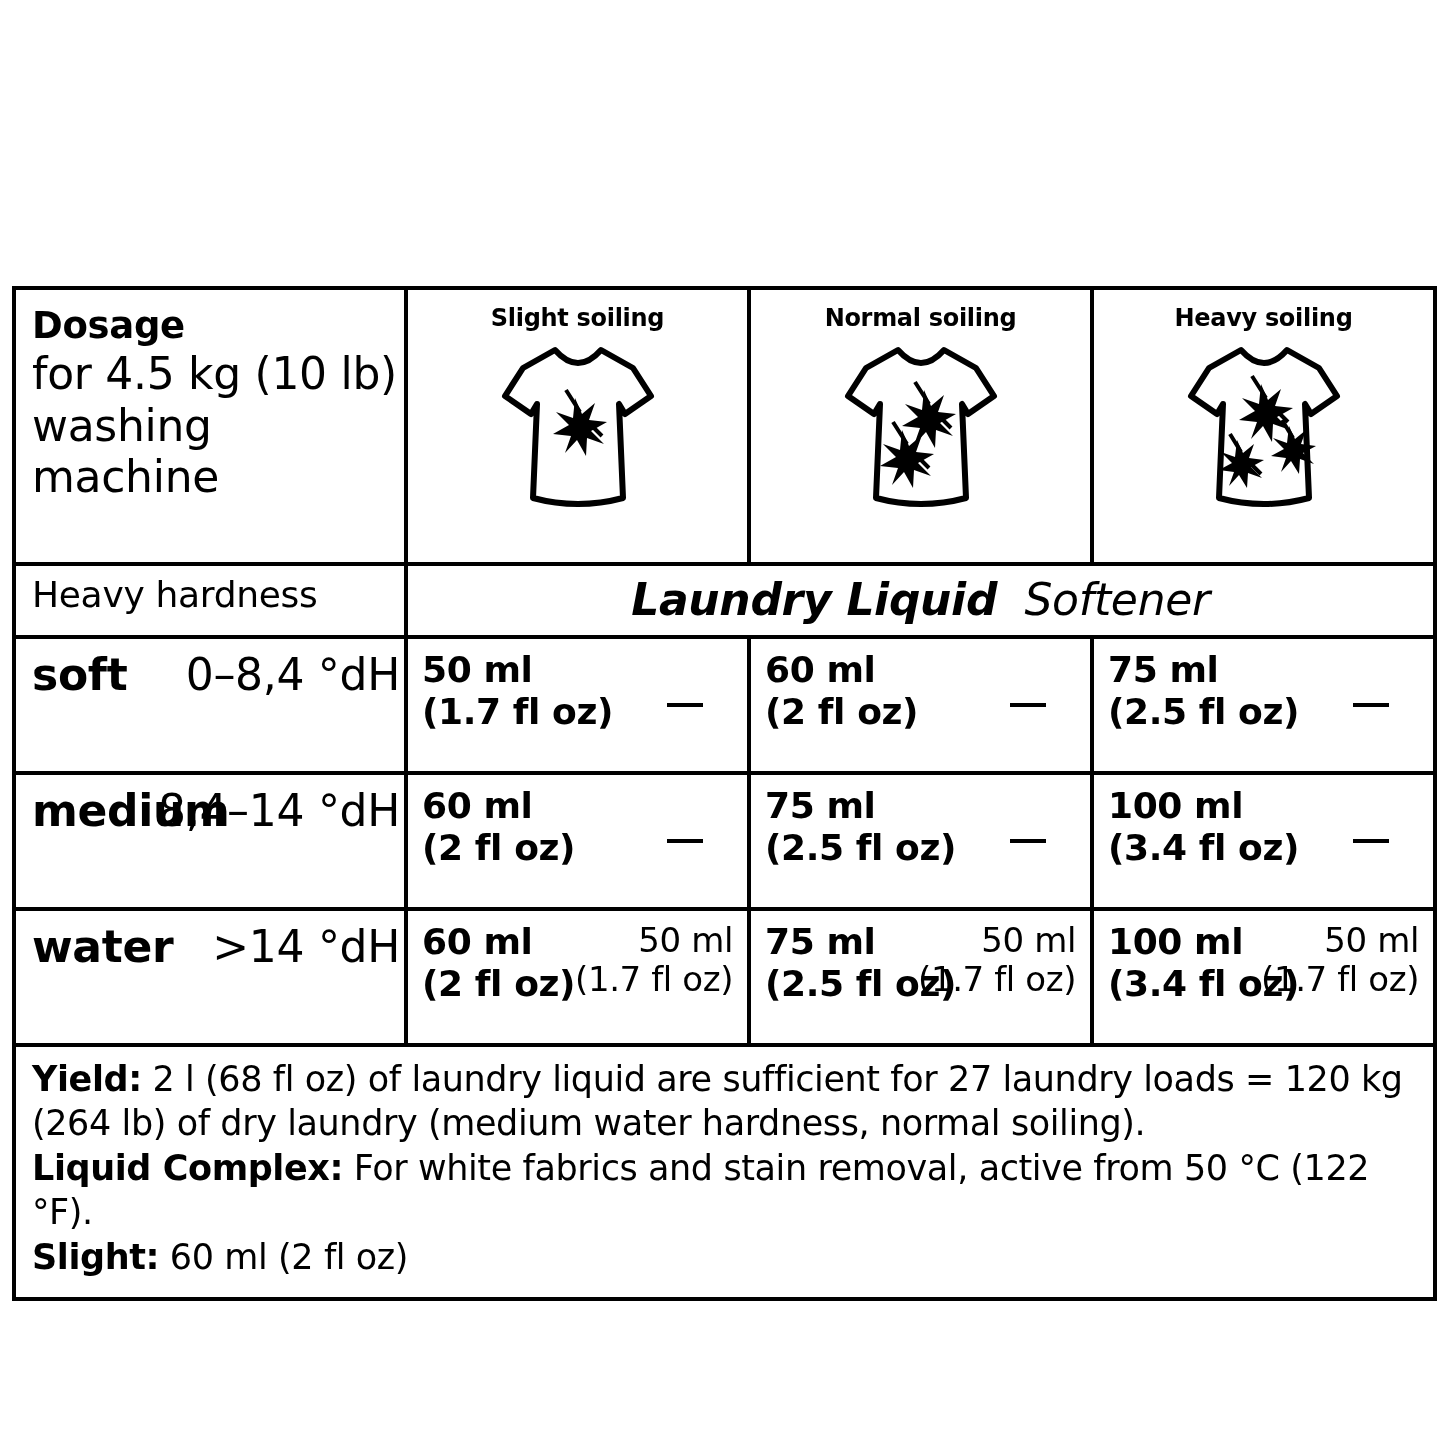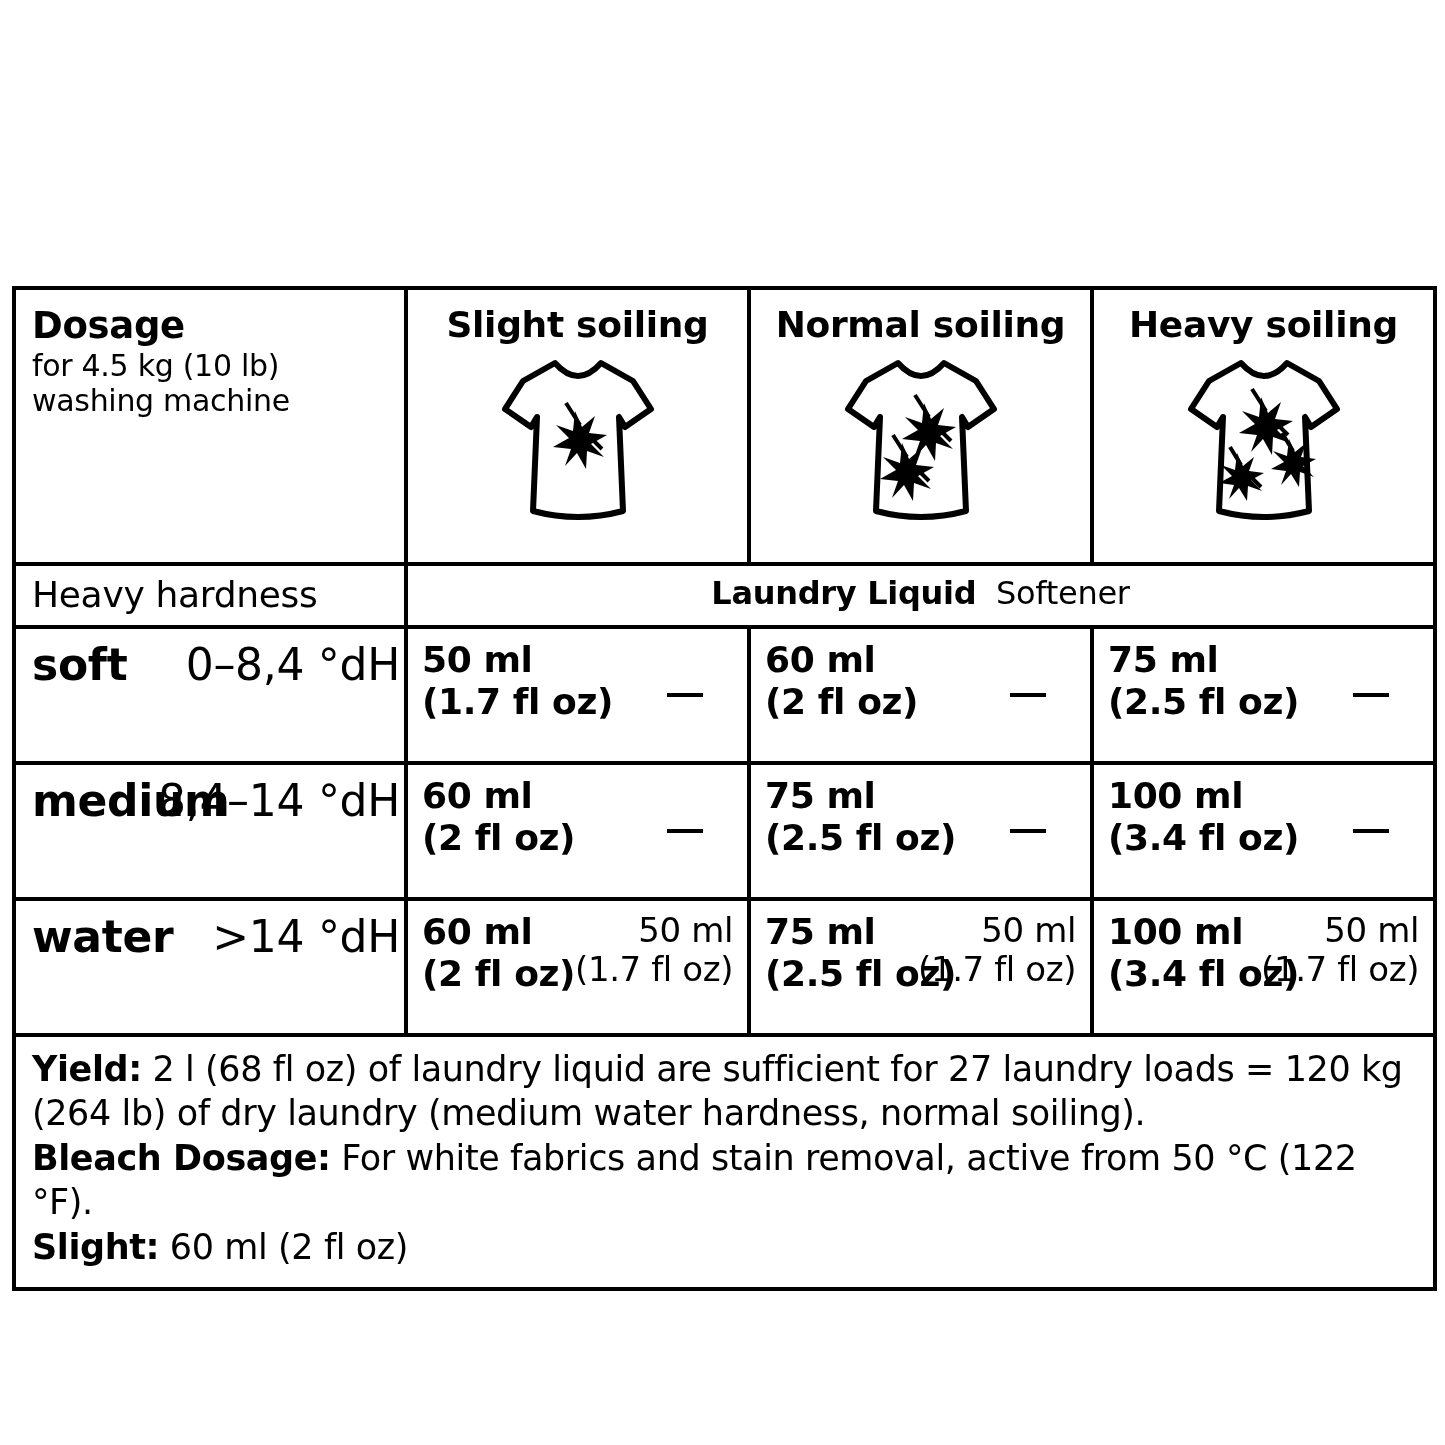--- a/index.html
+++ b/index.html
@@ -40,51 +40,52 @@
     padding: 14px 0 0 16px !important;
     height: 258px;
   }
   .dosage-title {
     font-size: 37px;
     font-weight: bold;
     line-height: 1.18;
     letter-spacing: -0.3px;
   }
   .dosage-sub {
-    font-size: 30px;
+    font-size: 44px;
     font-weight: normal;
     line-height: 1.18;
     letter-spacing: -0.3px;
   }
   .soil-cell {
     text-align: center;
     padding-top: 14px !important;
   }
   .soil-title {
-    font-size: 36px;
+    font-size: 24px;
     font-weight: bold;
     letter-spacing: -0.3px;
   }
   .shirt-wrap {
     margin-top: 6px;
     display: flex;
     justify-content: center;
   }
 
   
   .wh-label {
     font-size: 36px;
     padding: 8px 0 10px 16px !important;
     letter-spacing: -0.3px;
   }
   .ll-band {
     text-align: center;
     padding: 8px 0 10px 0 !important;
-    font-size: 32px;
-    letter-spacing: -0.3px;
+    font-size: 44px;
+    letter-spacing: -0.3px;
+    font-style: italic;
   }
   .ll-band b { font-weight: bold; }
   .ll-band span.soft { font-weight: normal; }
 
   
   .row-label {
     padding: 10px 16px 10px 16px !important;
     font-size: 44px;
     letter-spacing: -0.3px;
     position: relative;
@@ -297,19 +298,19 @@
           <div class="amt-soft">
             <div>50 ml</div>
             <div>(1.7 fl oz)</div>
           </div>
         </td>
       </tr>
 
       <tr>
         <td class="footer-cell" colspan="4">
           <p><b>Yield:</b><span> 2 l (68 fl oz) of laundry liquid are sufficient for 27 laundry loads = 120 kg (264 lb) of dry laundry (medium water hardness, normal soiling).</span></p>
-          <p><b>Bleach Dosage:</b><span> For white fabrics and stain removal, active from 50 °C (122 °F).</span></p>
+          <p><b>Liquid Complex:</b><span> For white fabrics and stain removal, active from 50 °C (122 °F).</span></p>
           <p><b>Slight:</b><span> 60 ml (2 fl oz)</span></p>
         </td>
       </tr>
     </tbody>
   </table>
 </div>
 
 </body></html>

